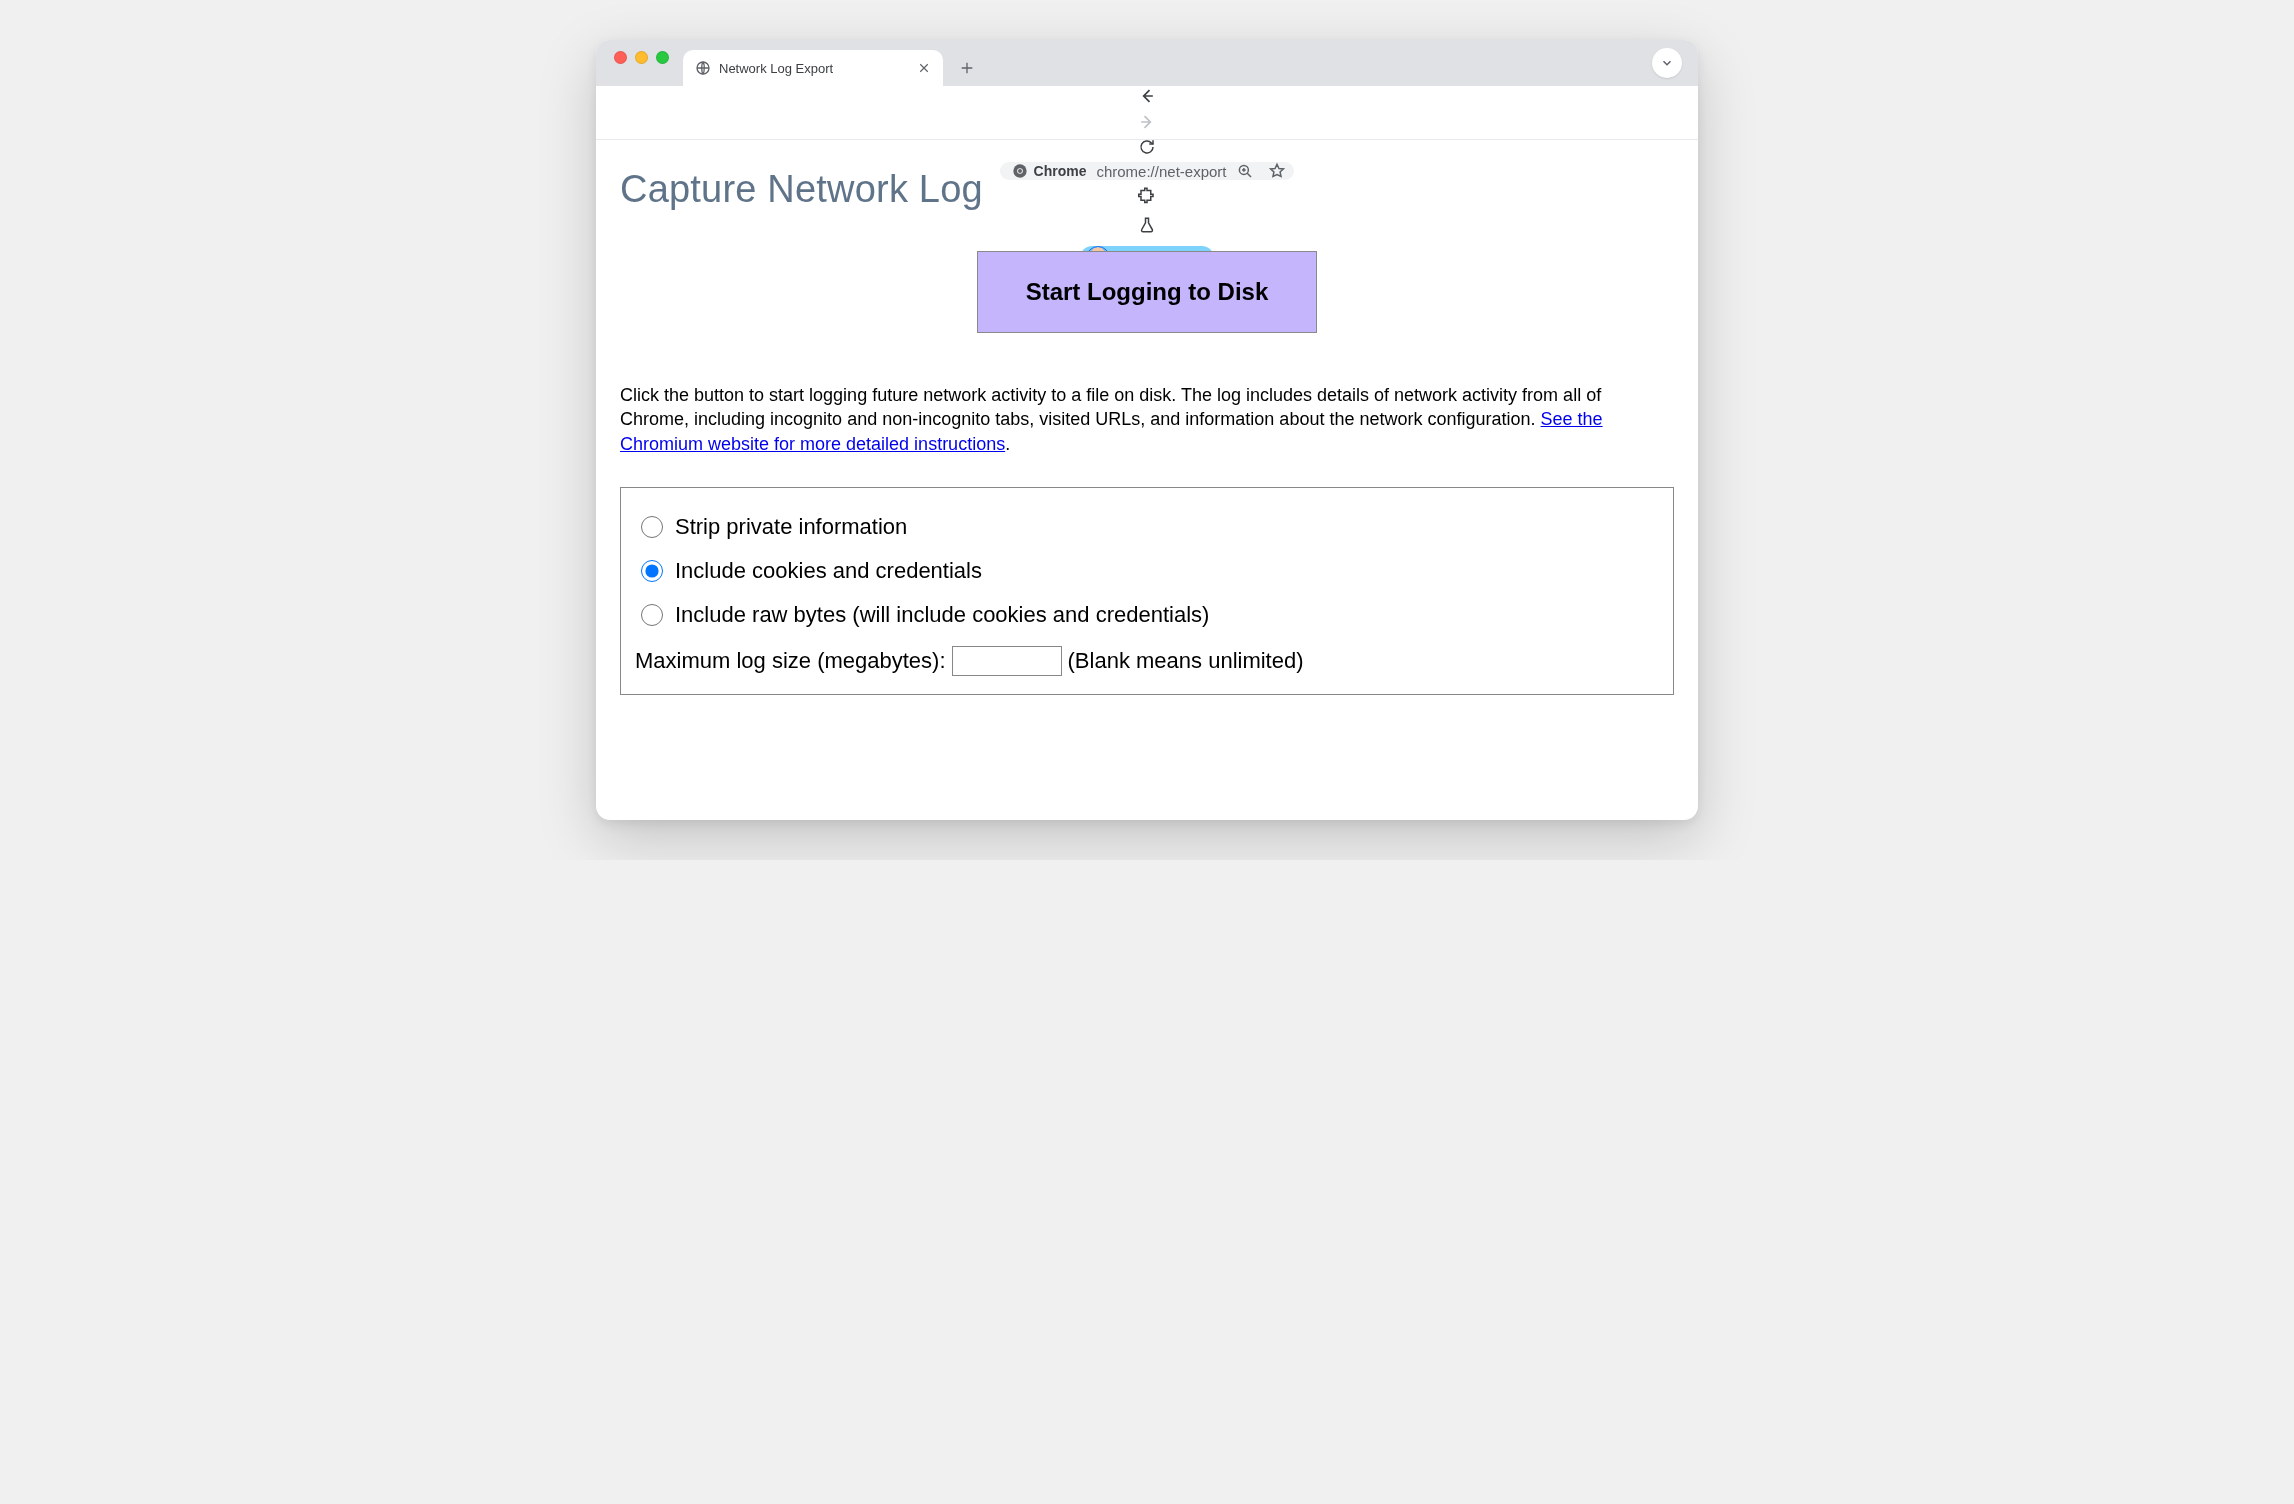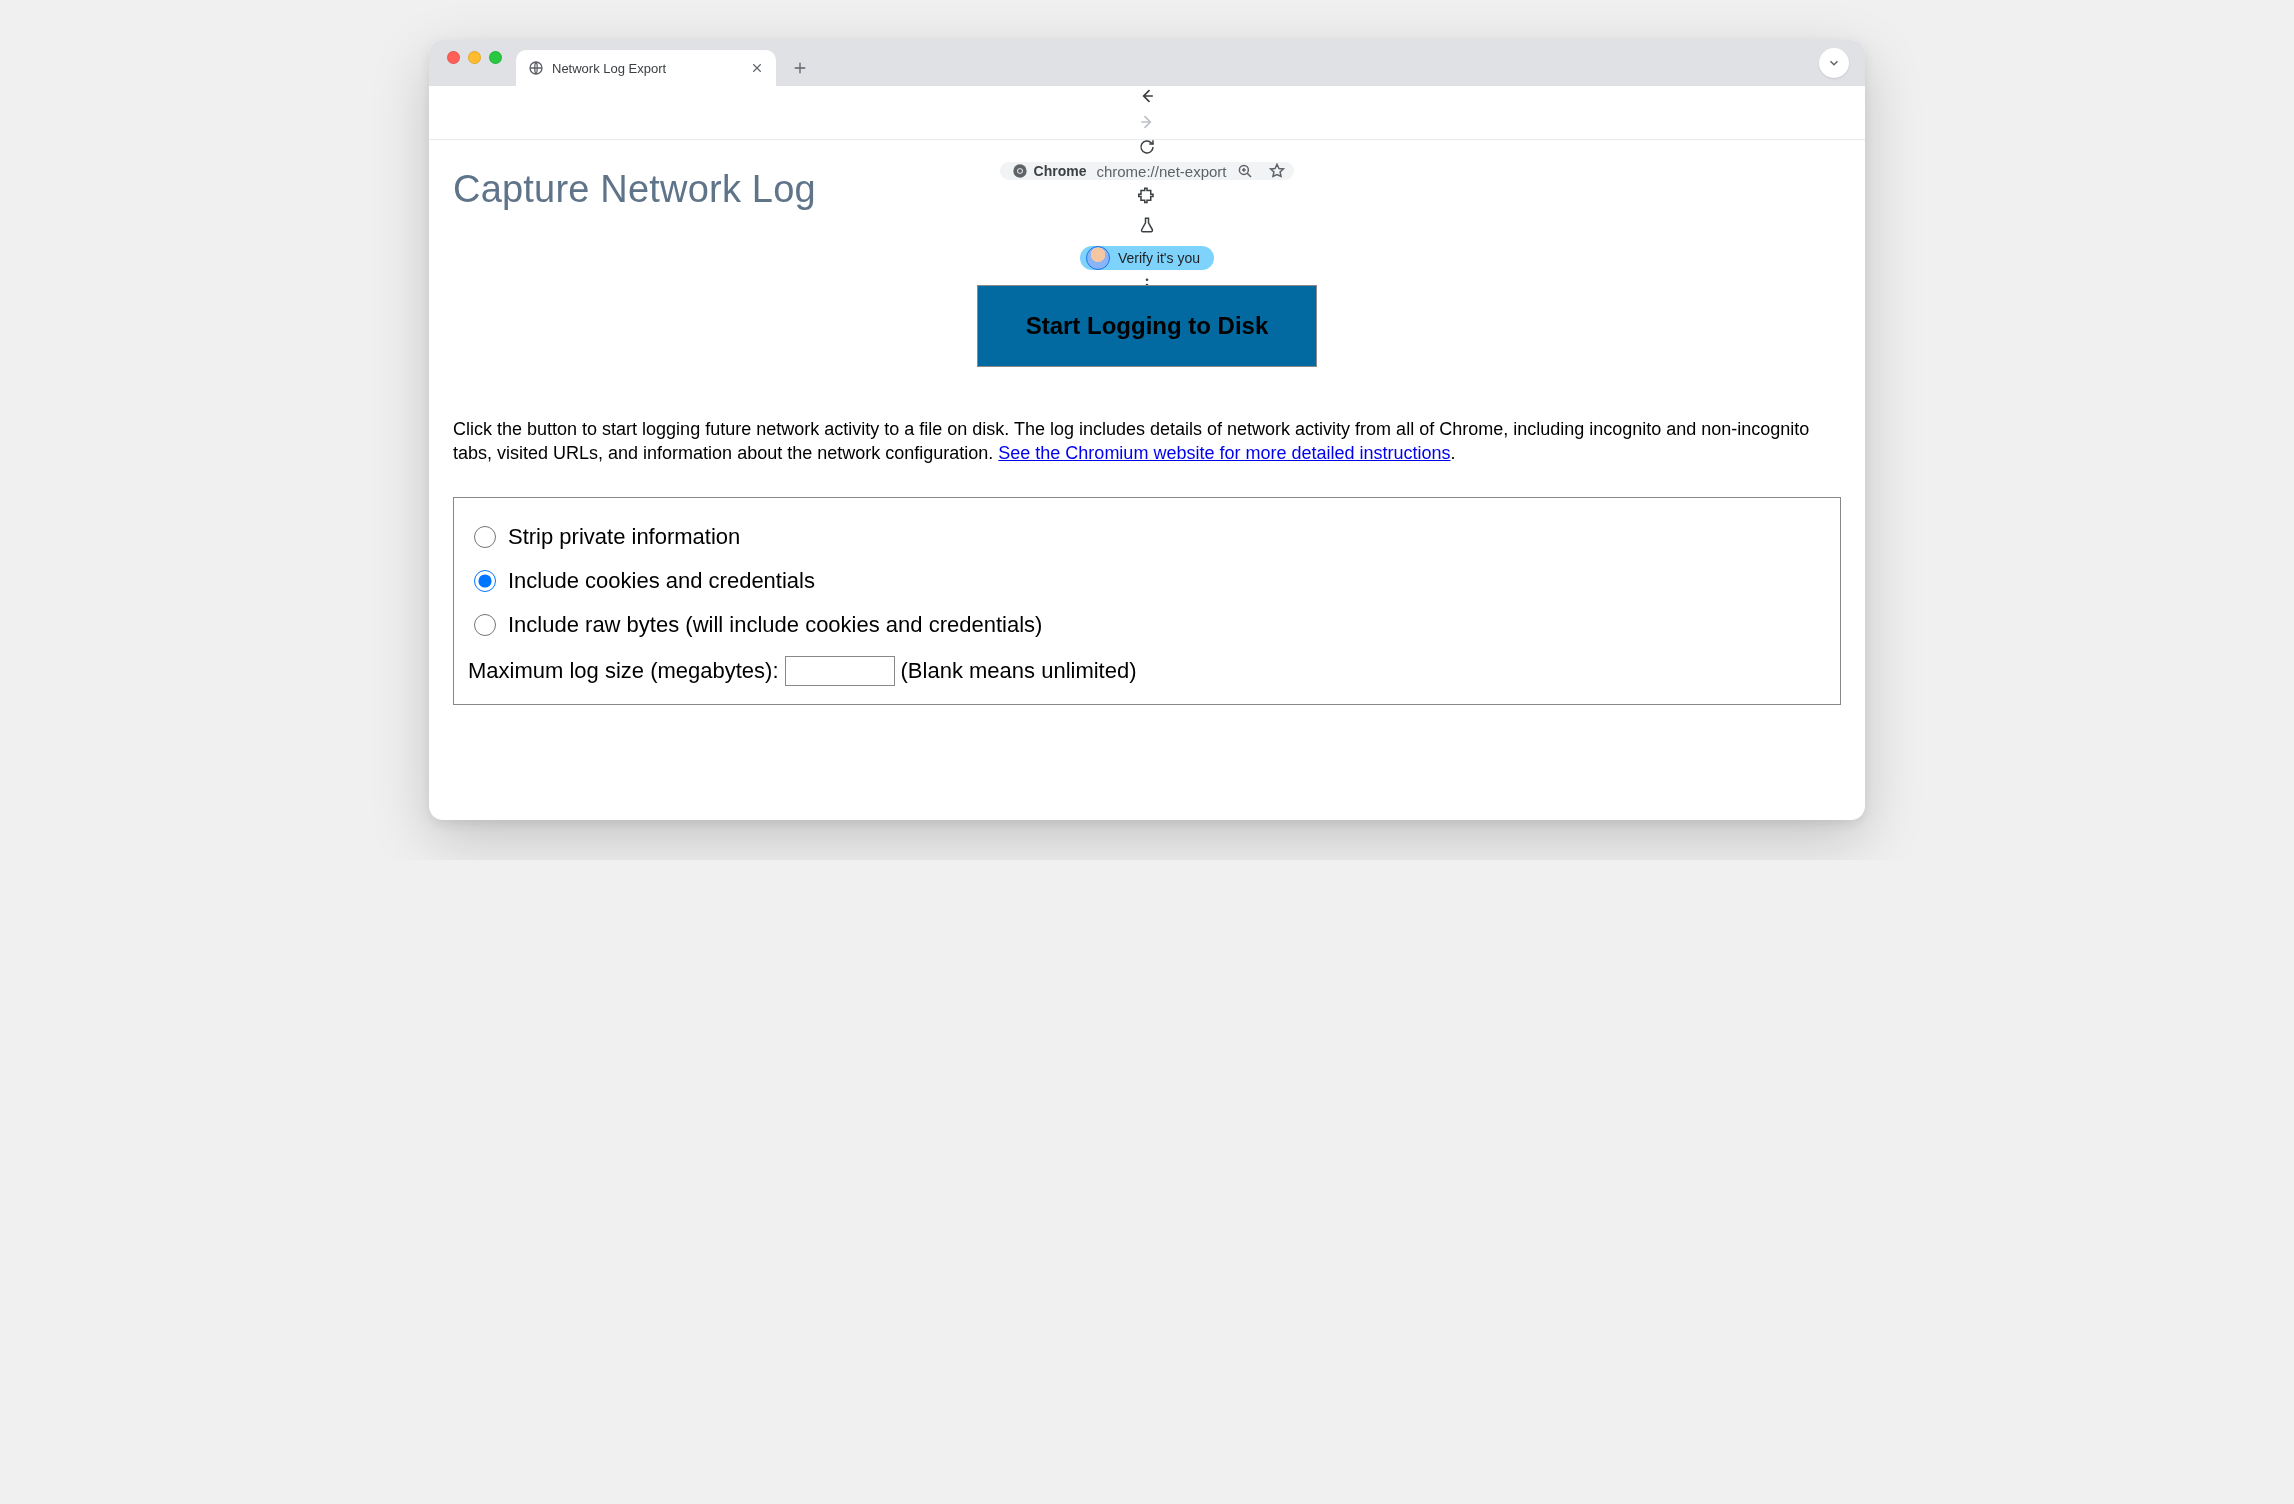--- a/index.html
+++ b/index.html
@@ -2,21 +2,21 @@
 <html><head>
   <meta charset="utf-8">
   <style>
     * { box-sizing: border-box; margin: 0; padding: 0; }
     body {
       background: #f0f0f0;
       font-family: -apple-system, BlinkMacSystemFont, "Segoe UI", Helvetica, Arial, sans-serif;
       padding: 40px;
     }
     .window {
-      width: 1436px;
+      width: 1102px;
       margin: 0 auto;
       background: #fff;
       border-radius: 14px;
       box-shadow: 0 20px 60px rgba(0,0,0,0.18), 0 4px 12px rgba(0,0,0,0.08);
       overflow: hidden;
     }
     
     .tabstrip {
       background: #dfe1e5;
       height: 46px;
@@ -129,25 +129,24 @@
       font-weight: 400;
       font-size: 38px;
       margin: 8px 0 40px 0;
       letter-spacing: 0.2px;
     }
     .start-btn-wrap { text-align: center; margin: 30px 0 50px 0;}
     button.start-logging {
       font-size: 24px;
       font-weight: 700;
       padding: 26px 48px;
-      background: #0369a1;
+      background: #c4b5fd;
       border: 1px solid #8a8a8a;
       cursor: pointer;
       font-family: inherit;
-      margin-top: 34px;
     }
     .description {
       font-size: 18px;
       line-height: 1.35;
       color: #000;
       margin-bottom: 31px;
     }
     .description a { color: #0000EE; text-decoration: underline; }
     .options-box {
       border: 1px solid #888;

